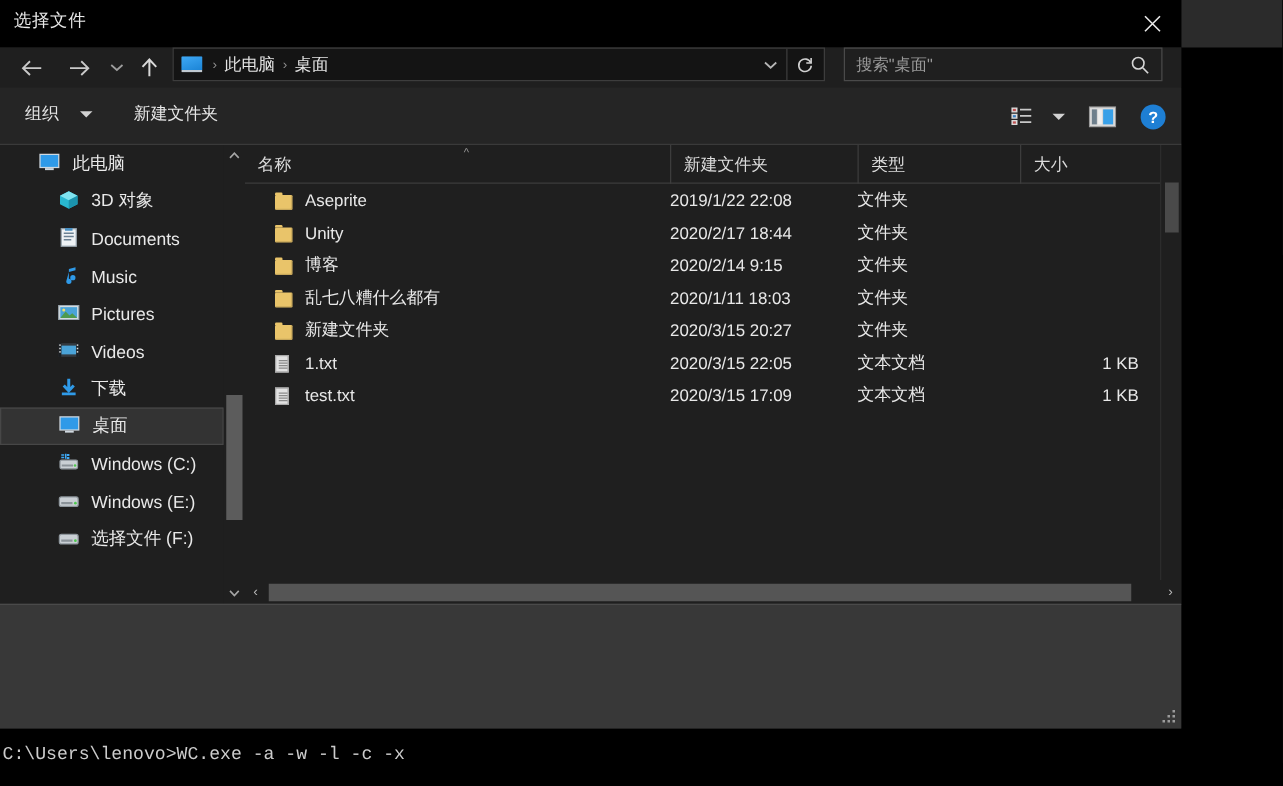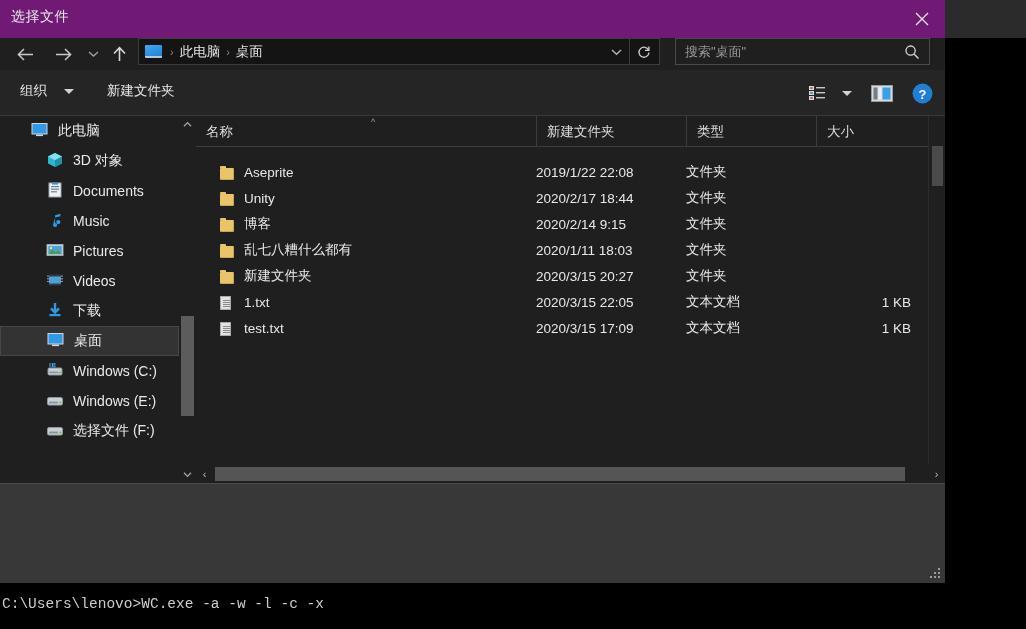--- a/index.html
+++ b/index.html
@@ -18,21 +18,21 @@
 
   
   .dialog {
     position:absolute; left:0; top:0; width:945px; height:583px;
     background:#1f1f1f;
   }
 
   
   .titlebar {
     position:absolute; left:0; top:0; width:945px; height:38px;
-    background:#701a75;
+    background:#000000;
   }
   .titlebar-text {
     position:absolute; left:11px; top:8px;
     font-size:14px; color:#e8e8e8; letter-spacing:.5px;
   }
   .close-btn {
     position:absolute; right:0; top:0; width:46px; height:38px;
     display:flex; align-items:center; justify-content:center;
     cursor:pointer;
   }
@@ -148,21 +148,21 @@
   }
   .col-h {
     position:absolute; top:0; height:31px; display:flex; align-items:center;
     font-size:13.5px; color:#dcdcdc; cursor:pointer; padding-left:10px;
     border-left:1px solid #3c3c3c;
   }
   .col-h:first-child { border-left:none; }
   .sort-caret {
     position:absolute; top:1px; font-size:9px; color:#9a9a9a;
   }
-  .rows { position:absolute; left:0; top:31px; width:732px;margin-top:12px; }
+  .rows { position:absolute; left:0; top:31px; width:732px; }
   .row { height:26px; position:relative; cursor:pointer; }
   .cell { position:absolute; top:0; height:26px; display:flex; align-items:center;
           font-size:13.5px; color:#e8e8e8; white-space:nowrap; }
   .cell-name { left:24px; }
   .cell-date { left:340px; }
   .cell-type { left:490px; }
   .cell-size { left:620px; width:103px; justify-content:flex-end; padding-right:8px; }
   .row-ico { width:13px; height:15px; margin-right:11px; flex:0 0 auto; position:relative; }
 
   

